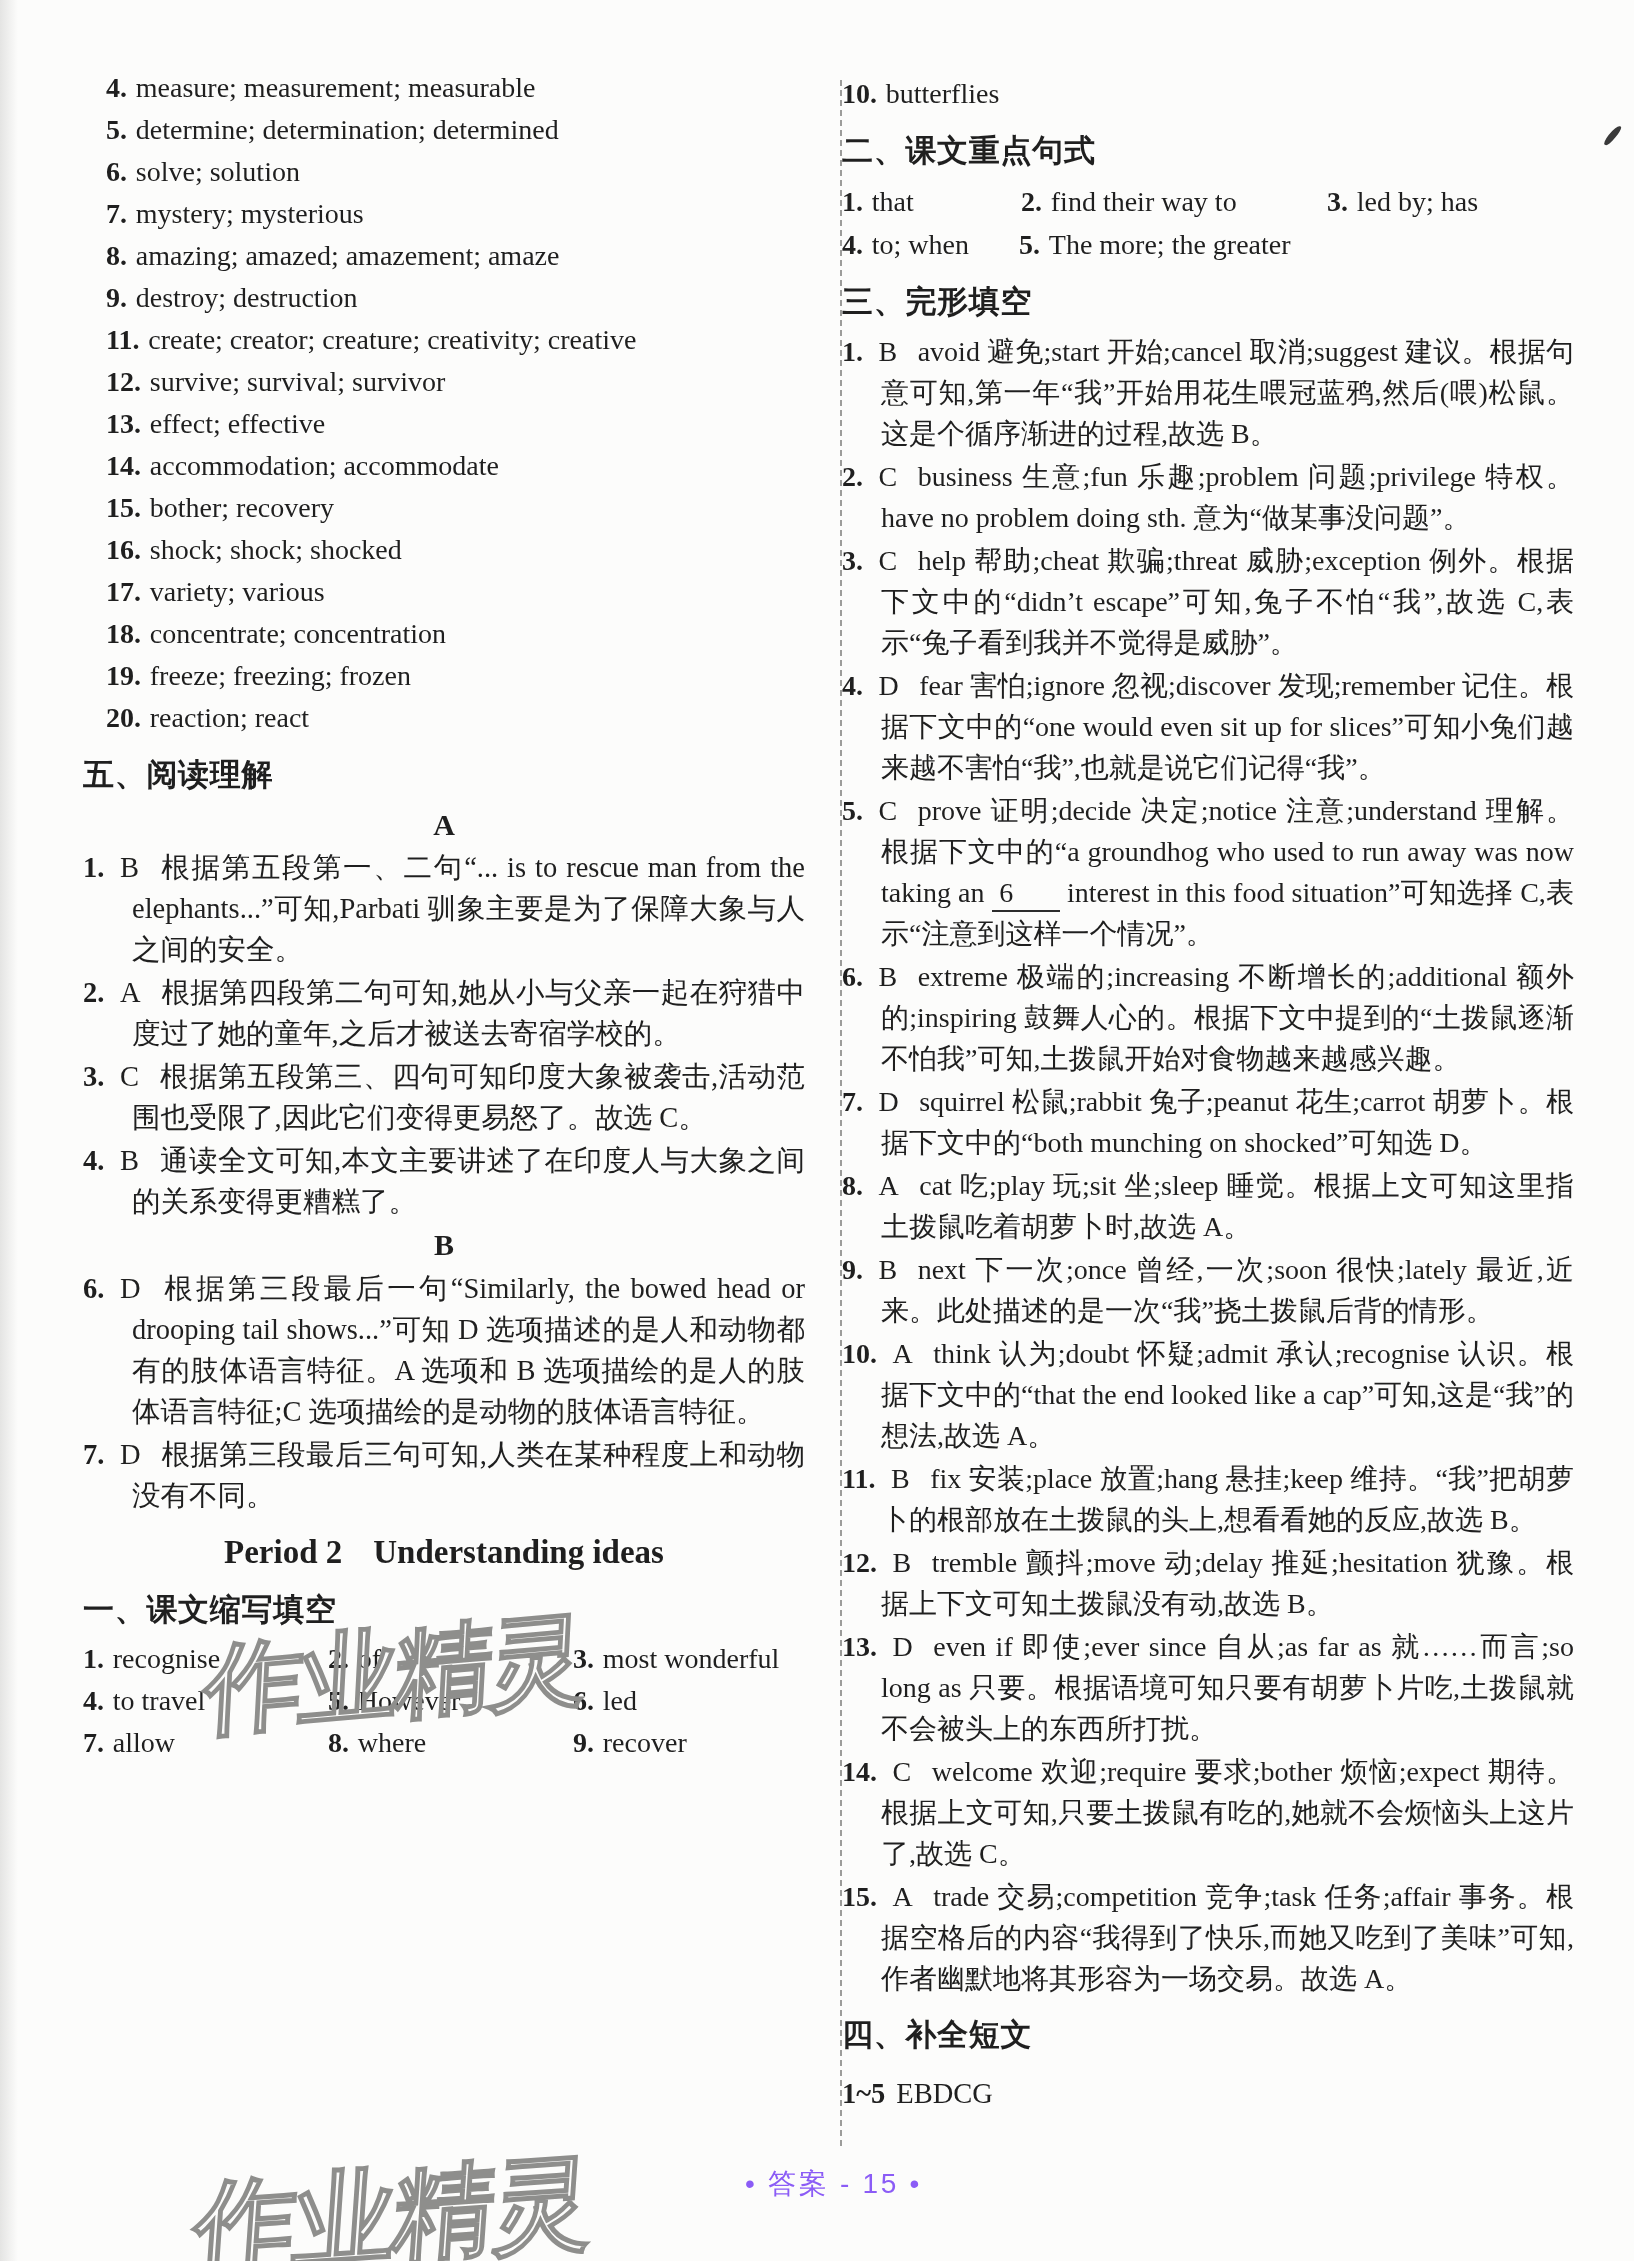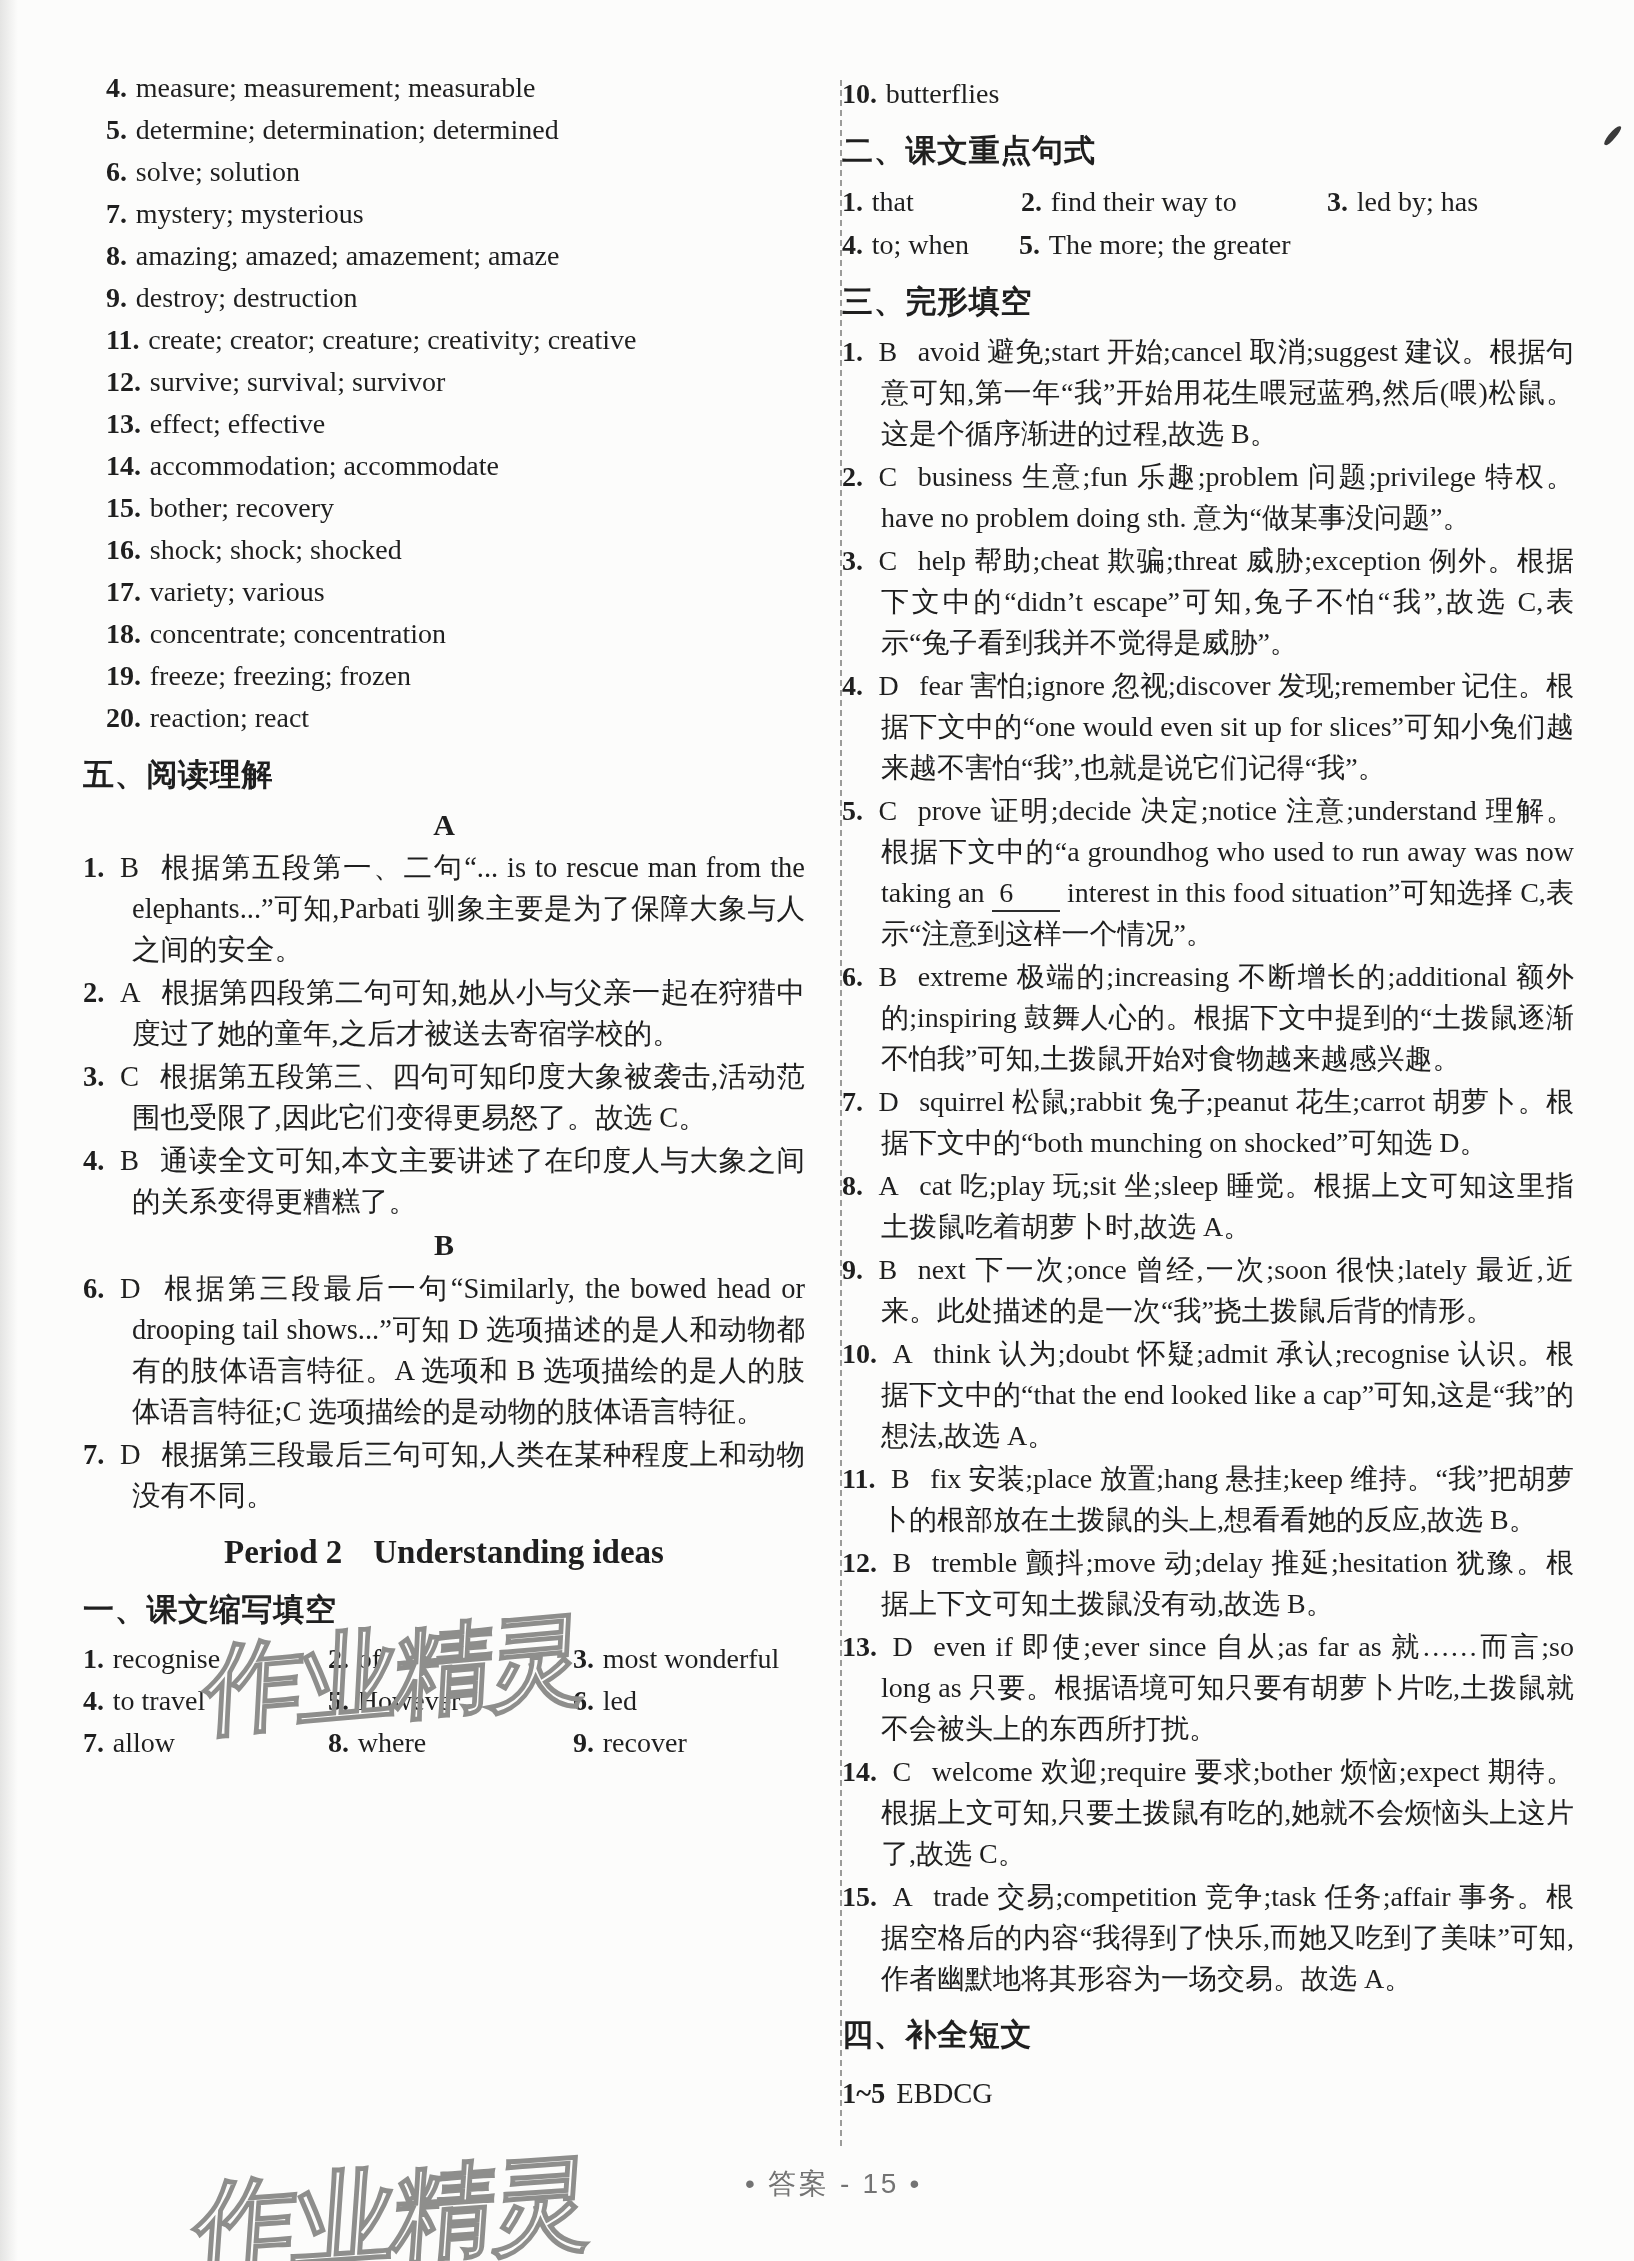--- a/index.html
+++ b/index.html
@@ -65,21 +65,21 @@
   .pat-row .p4 { width:177px; white-space:nowrap; }
   .pat-row .plast { width:auto; white-space:nowrap;text-align:center; }
 
   .single-line { font-size:28px; line-height:42px; }
   .ebdcg { font-size:28.5px; line-height:42px; margin-top:19px; }
   .ebdcg b { margin-right:11px; }
 
   .footer {
     position:absolute; left:0; top:2165px; width:1614px; padding-left:53px; box-sizing:border-box;
     text-align:center; font-family:"Liberation Sans","DejaVu Sans",sans-serif;
-    font-size:28px; color:#737373; letter-spacing:2.7px;
+    font-size:28px; color:#8b5cf6; letter-spacing:2.7px;
   }
 
   .watermark {
     position:absolute; font-family:"Liberation Sans","DejaVu Sans",sans-serif;
     font-weight:700; color:transparent;
     -webkit-text-stroke:1.7px #8e8e8c;
     text-shadow:none; pointer-events:none; white-space:nowrap;
   }
   .wm-mid    { left:204px; top:1609px; font-size:99px; letter-spacing:-4.1px; transform:rotate(-5deg) skewX(-8deg); }
   .wm-bottom { left:194px; top:2148px; font-size:102px; letter-spacing:-2.7px; transform:rotate(-4deg) skewX(-8deg); }

